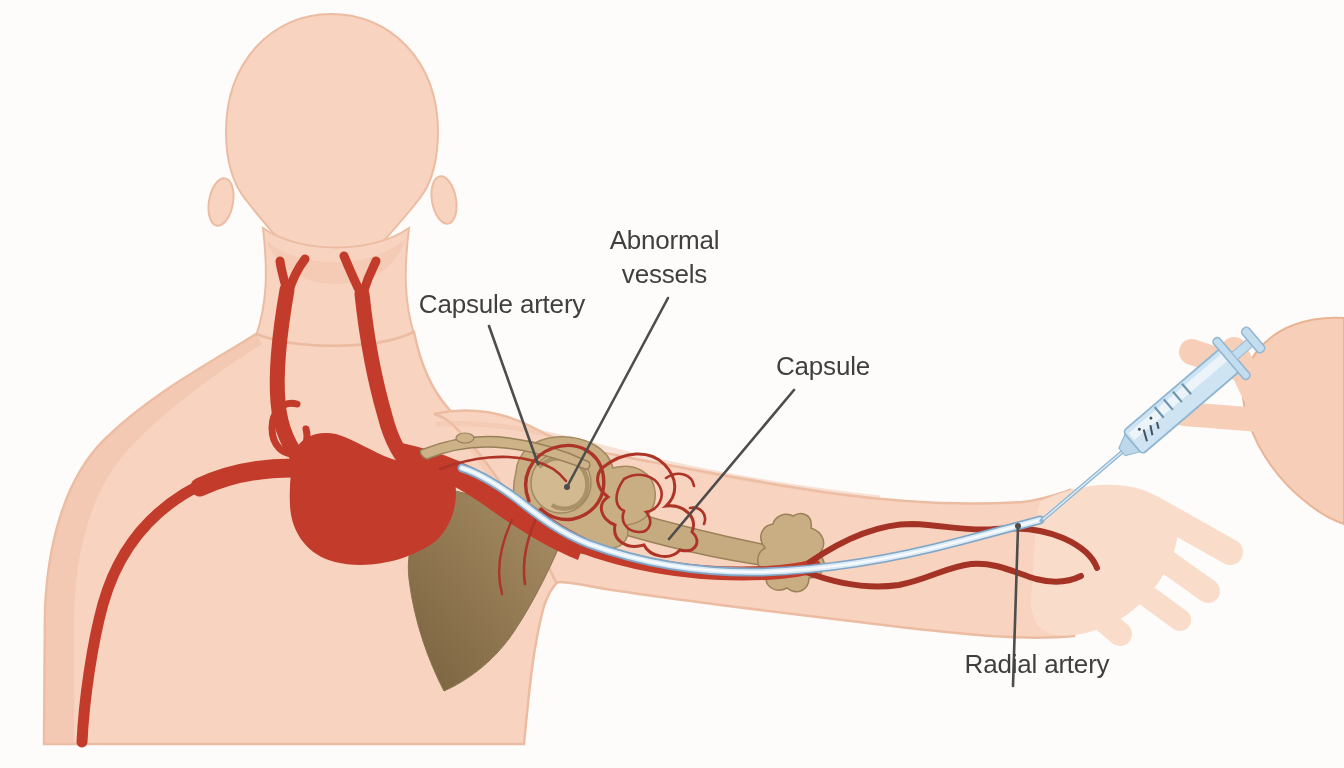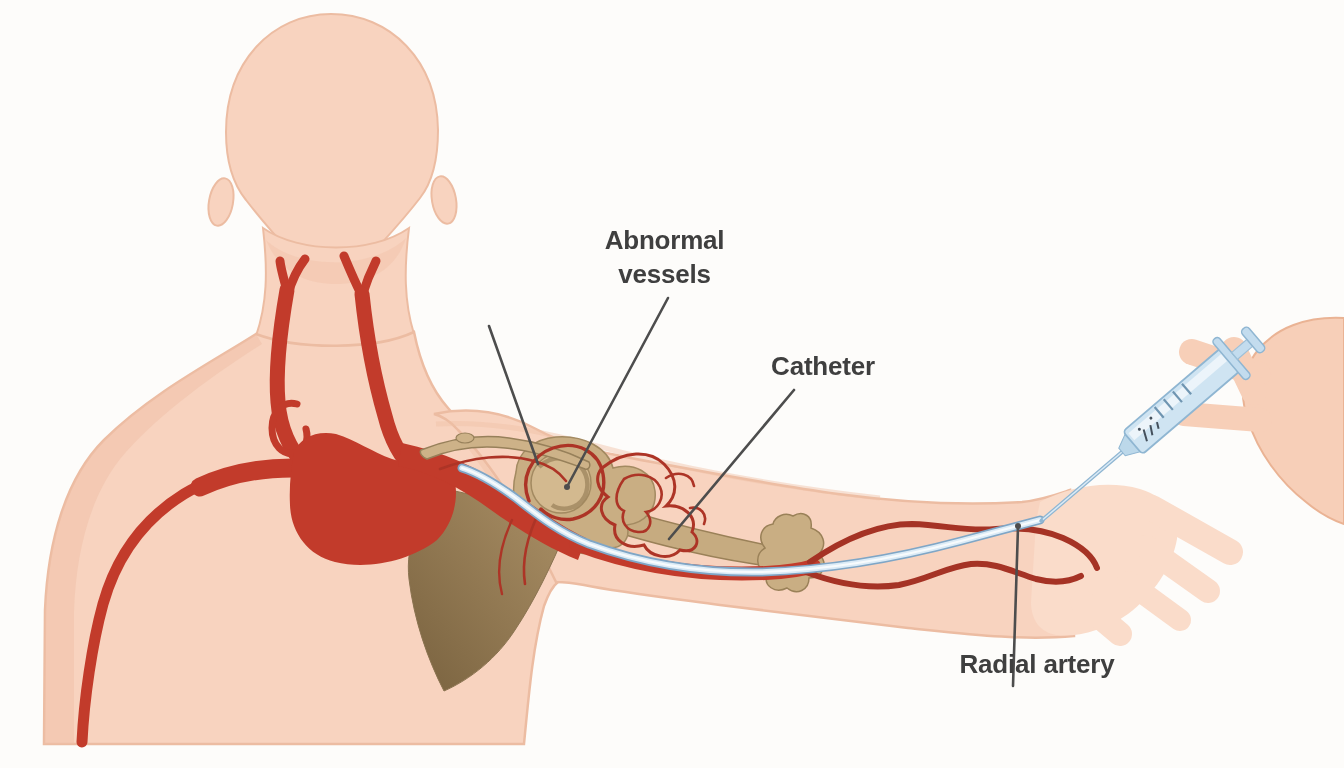--- a/index.html
+++ b/index.html
@@ -5,21 +5,21 @@
   html,body{margin:0;padding:0;background:#ffffff;}
   .canvas{
     position:relative;width:1344px;height:768px;overflow:hidden;
     background:var(--background,#fdfcfa);
     font-family:"Liberation Sans", sans-serif;
   }
   .scene{position:absolute;left:0;top:0;width:100%;height:100%;}
   .label{
     position:absolute;
     color:var(--label-color,#3f3f3f);
-    font-size:26px;font-weight:700;line-height:1.3;
+    font-size:26px;font-weight:400;line-height:1.3;
     letter-spacing:-0.2px;text-align:center;white-space:pre-line;
     user-select:none;
   }
   #label-abnormal{left:557px;top:224px;width:215px;}
   #label-capsule {left:412px;top:288px;width:180px;}
   #label-catheter{left:763px;top:350px;width:120px;}
   #label-radial  {left:957px;top:648px;width:160px;}
 </style>
 </head>
 <body>
@@ -167,16 +167,17 @@
     <line x1="668" y1="298" x2="568" y2="485"></line>
     <line x1="794" y1="390" x2="669" y2="539"></line>
     <line x1="1018" y1="527" x2="1013" y2="686"></line>
     <circle cx="567" cy="487" r="3" fill="var(--leader-color)" stroke="none"></circle>
     <circle cx="1018" cy="526" r="3" fill="var(--leader-color)" stroke="none"></circle>
   </g>
 </svg>
 
 <div class="label" id="label-abnormal">Abnormal
 vessels</div>
-<div class="label" id="label-catheter">Catheter</div>
+<div class="label" id="label-capsule">Capsule artery</div>
+<div class="label" id="label-catheter">Capsule</div>
 <div class="label" id="label-radial">Radial artery</div>
 
 </div>
 
 </body></html>

